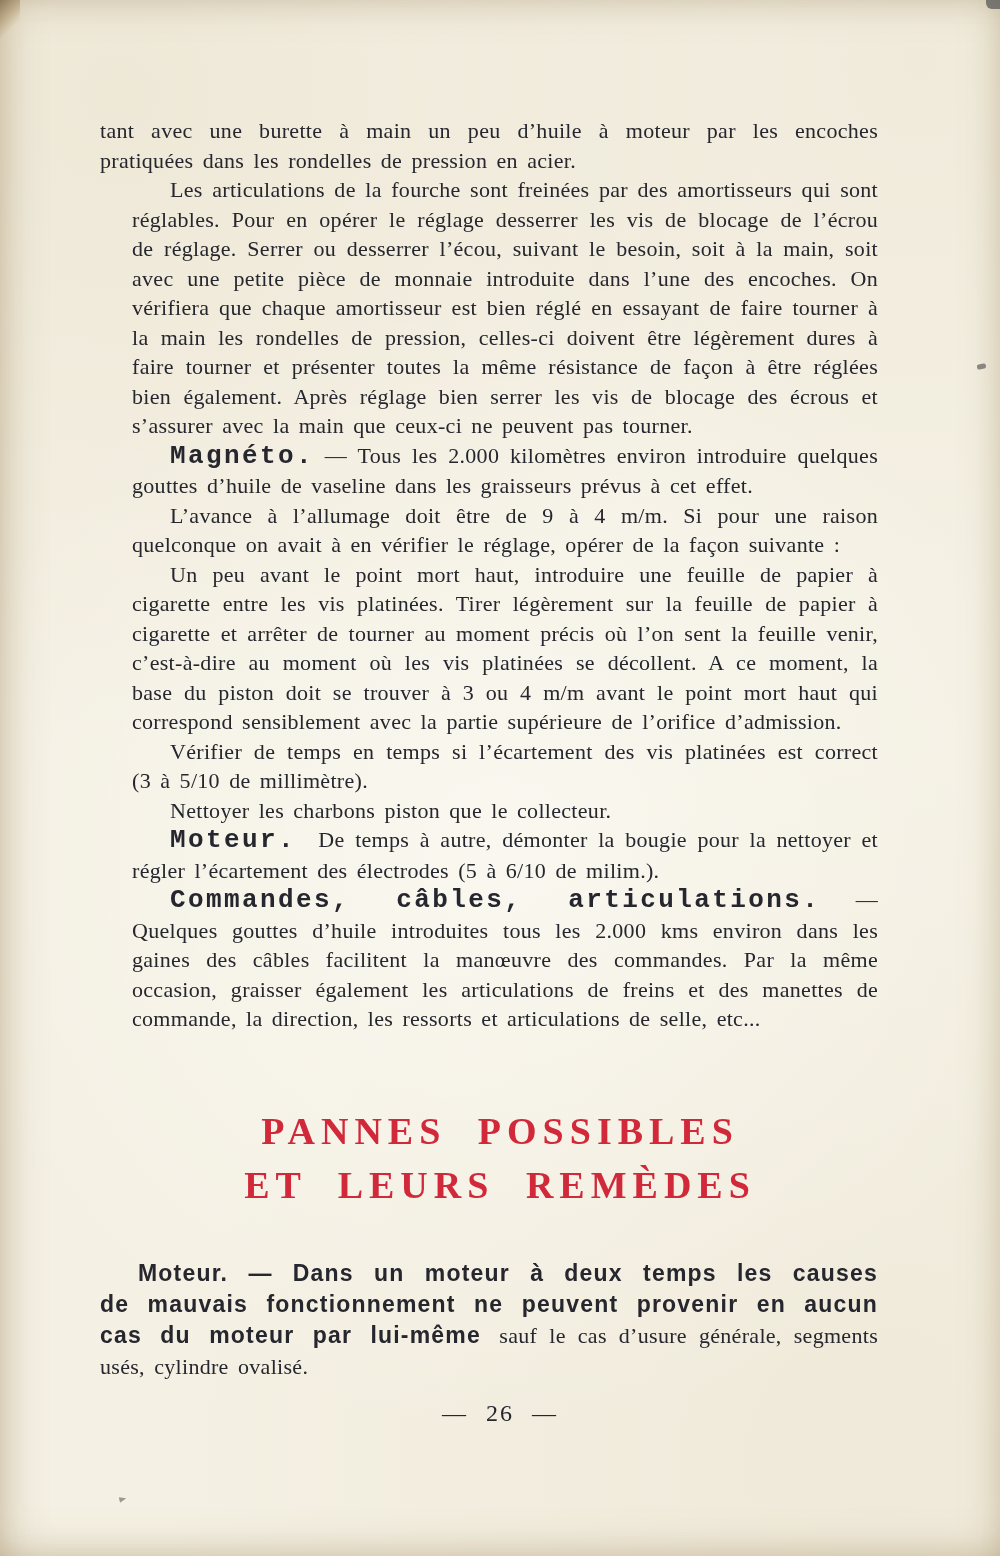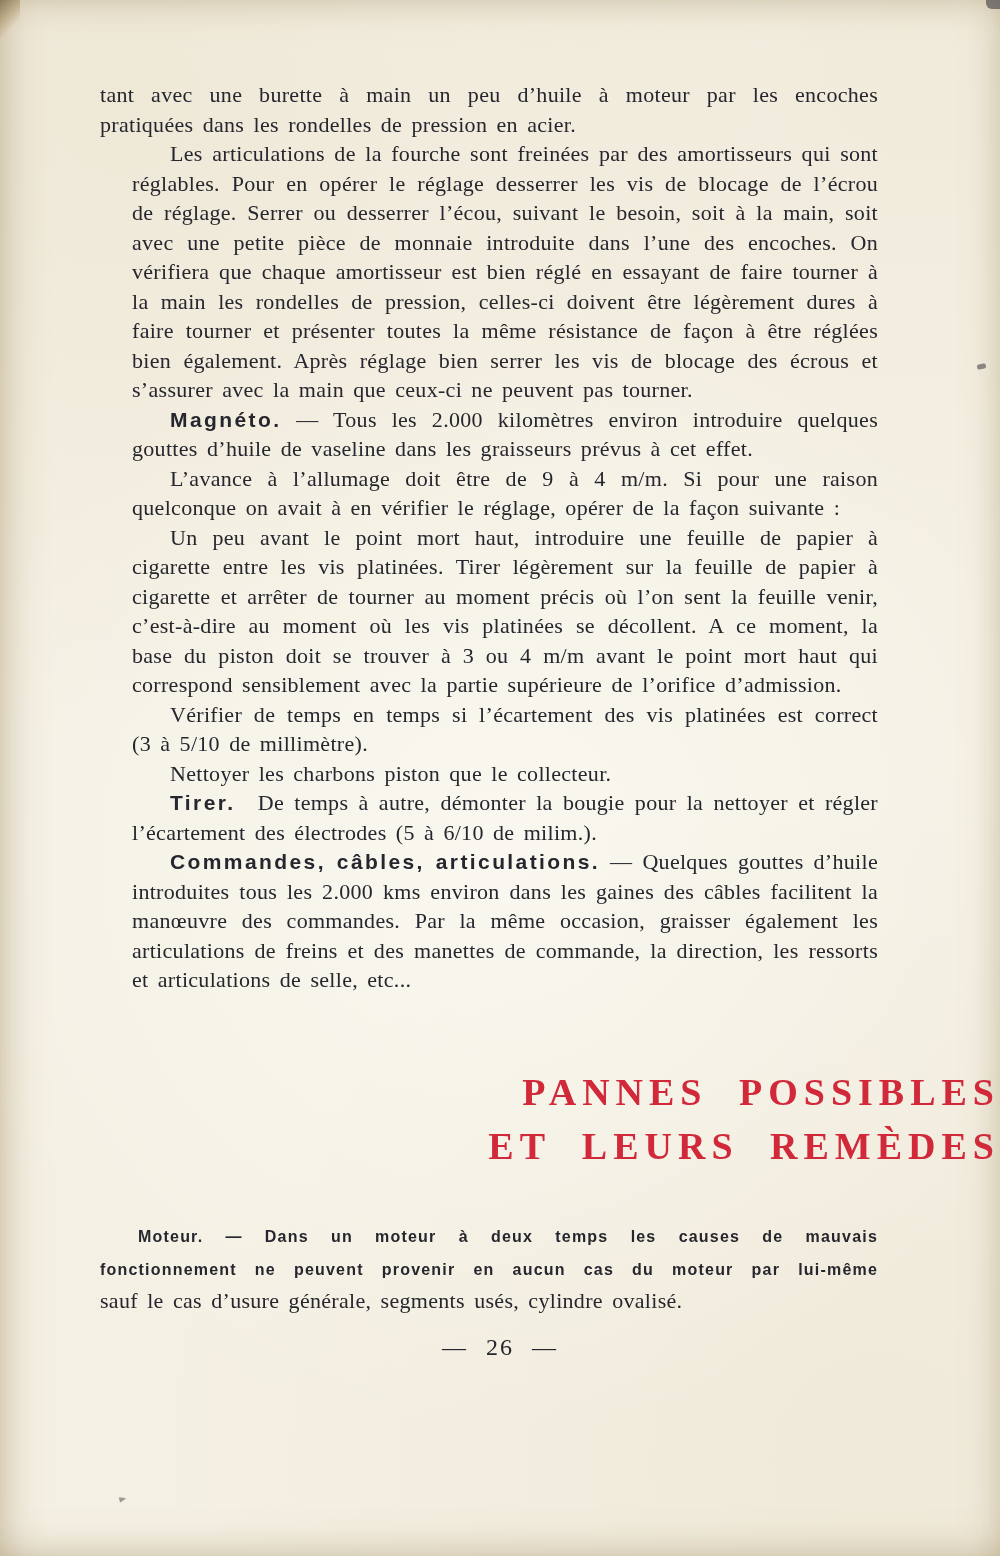--- a/index.html
+++ b/index.html
@@ -22,48 +22,48 @@
       radial-gradient(circle at 12% 6%, rgba(205,185,145,.14), transparent 38%),
       radial-gradient(circle at 92% 4%, rgba(205,185,145,.10), transparent 30%),
       radial-gradient(circle at 50% 55%, rgba(255,255,252,.5), transparent 60%),
       radial-gradient(circle at 88% 94%, rgba(205,185,145,.12), transparent 42%),
       var(--paper);
     box-shadow:
       inset 26px 0 46px -26px rgba(150,125,80,.45),
       inset -22px 0 40px -24px rgba(150,125,80,.35),
       inset 0 24px 44px -28px rgba(150,125,80,.30),
       inset 0 -26px 46px -28px rgba(150,125,80,.35);
-    padding-top:80px;
+    padding-top:116px;
     overflow:hidden;
   }
   .body-text{
     margin-left:100px;
     width:778px;
   }
   p.para{
     font-family:"Liberation Serif",serif;
     font-size:22px;
     line-height:29.5px;
     color:var(--ink);
     text-align:justify;
     letter-spacing:.3px;
     word-spacing:3.5px;
     hyphens:auto;
   }
   p.para.indent{text-indent:38px;margin-left:32px;}
   .lead{
-    font-family:Liberation Sans, sans-serif;
+    font-family:Liberation Mono, monospace;
     font-weight:bold;
-    font-size:21px;
+    font-size:26px;
     letter-spacing:2.4px;
     word-spacing:2px;
   }
   .red-heading{
     margin-top:70px;
-    text-align:right;
+    text-align:center;
     color:var(--heading-red);
     font-family:"Liberation Serif",serif;
     font-weight:bold;
   }
   .red-heading .line{
     display:block;
     font-size:38px;
     line-height:54px;
     letter-spacing:6px;
     word-spacing:16px;
@@ -76,21 +76,21 @@
     font-family:"Liberation Serif",serif;
     font-size:22px;
     line-height:31px;
     color:var(--ink);
     letter-spacing:.3px;
     word-spacing:3.5px;
   }
   .moteur .bold-lead{
     font-family:"Liberation Sans",sans-serif;
     font-weight:bold;
-    font-size:16px;
+    font-size:23px;
     letter-spacing:1.2px;
     word-spacing:8px;
     margin-top:8px;
   }
   .page-number{
     margin-top:18px;
     text-align:center;
     font-family:"Liberation Serif",serif;
     font-size:24px;
     color:var(--ink);
@@ -132,21 +132,21 @@
   <div class="artifact bottom-left"></div>
 
   <div class="body-text">
       <p class="para">tant avec une burette à main un peu d’huile à moteur par les encoches pratiquées dans les rondelles de pression en acier.</p>
       <p class="para indent">Les articulations de la fourche sont freinées par des amortisseurs qui sont réglables. Pour en opérer le réglage desserrer les vis de blocage de l’écrou de réglage. Serrer ou desserrer l’écou, suivant le besoin, soit à la main, soit avec une petite pièce de monnaie introduite dans l’une des encoches. On vérifiera que chaque amortisseur est bien réglé en essayant de faire tourner à la main les rondelles de pression, celles-ci doivent être légèrement dures à faire tourner et présenter toutes la même résistance de façon à être réglées bien également. Après réglage bien serrer les vis de blocage des écrous et s’assurer avec la main que ceux-ci ne peuvent pas tourner.</p>
       <p class="para indent"><span class="lead">Magnéto.</span> — Tous les 2.000 kilomètres environ introduire quelques gouttes d’huile de vaseline dans les graisseurs prévus à cet effet.</p>
       <p class="para indent">L’avance à l’allumage doit être de 9 à 4 m/m. Si pour une raison quelconque on avait à en vérifier le réglage, opérer de la façon suivante :</p>
       <p class="para indent">Un peu avant le point mort haut, introduire une feuille de papier à cigarette entre les vis platinées. Tirer légèrement sur la feuille de papier à cigarette et arrêter de tourner au moment précis où l’on sent la feuille venir, c’est-à-dire au moment où les vis platinées se décollent. A ce moment, la base du piston doit se trouver à 3 ou 4 m/m avant le point mort haut qui correspond sensiblement avec la partie supérieure de l’orifice d’admission.</p>
       <p class="para indent">Vérifier de temps en temps si l’écartement des vis platinées est correct (3 à 5/10 de millimètre).</p>
       <p class="para indent">Nettoyer les charbons piston que le collecteur.</p>
-      <p class="para indent"><span class="lead">Tirer.</span> De temps à autre, démonter la bougie pour la nettoyer et régler l’écartement des électrodes (5 à 6/10 de milim.).</p>
+      <p class="para indent"><span class="lead">Moteur.</span> De temps à autre, démonter la bougie pour la nettoyer et régler l’écartement des électrodes (5 à 6/10 de milim.).</p>
       <p class="para indent"><span class="lead">Commandes, câbles, articulations.</span> — Quelques gouttes d’huile introduites tous les 2.000 kms environ dans les gaines des câbles facilitent la manœuvre des commandes. Par la même occasion, graisser également les articulations de freins et des manettes de commande, la direction, les ressorts et articulations de selle, etc...</p>
     </div>
 
   <h1 class="red-heading">
     <span class="line">PANNES POSSIBLES</span>
     <span class="line">ET LEURS REMÈDES</span>
   </h1>
 
   <p class="moteur"><span class="bold-lead">Moteur. — Dans un moteur à deux temps les causes de mauvais fonctionnement ne peuvent provenir en aucun cas du moteur par lui-même </span><span>sauf le cas d’usure générale, segments usés, cylindre ovalisé.</span></p>
 

